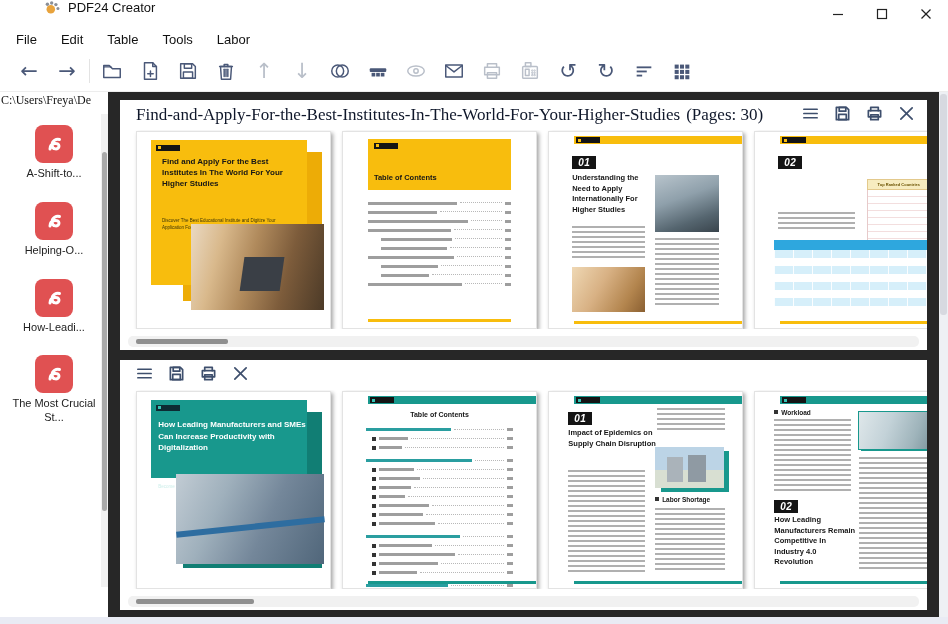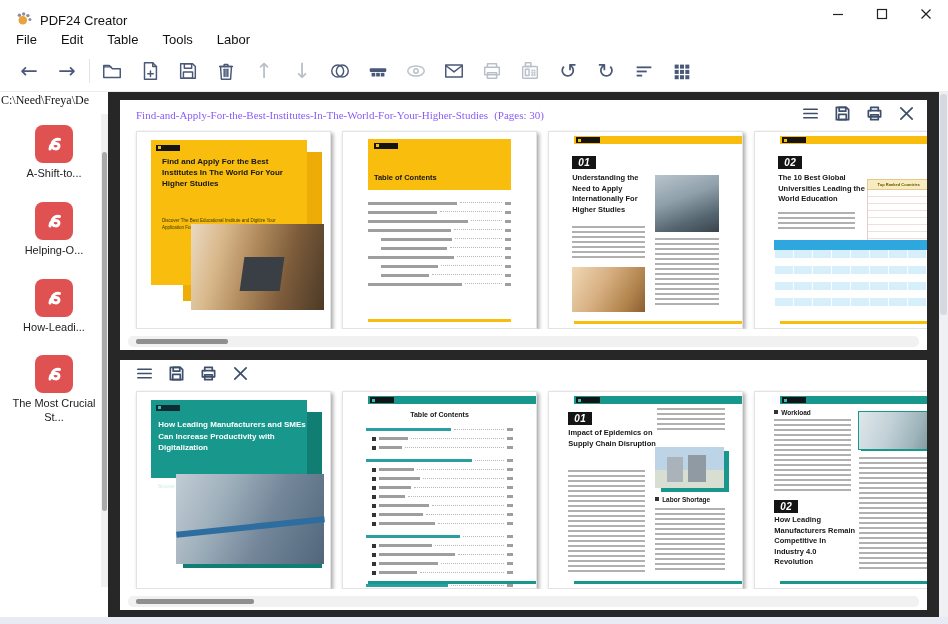--- a/index.html
+++ b/index.html
@@ -1,19 +1,19 @@
 <!DOCTYPE html>
 <html><head>
 <meta charset="utf-8">
 <style>
   html,body{margin:0;padding:0;background:#f5f5f7;}
   .window{position:relative;width:948px;height:624px;background:#fff;overflow:hidden;
     font-family:"Liberation Sans",sans-serif;outline:1px solid #c8c8c8;}
   
-  .titlebar{height:28px;display:flex;align-items:flex-end;padding-left:16px;}
+  .titlebar{height:28px;display:flex;align-items:flex-start;padding-left:23px;margin-left:21px;}
   .app-icon{width:17px;height:17px;margin-right:7px;}
   .app-title{font-size:13px;color:#111;}
   .win-controls{margin-left:auto;display:flex;align-items:center;height:100%;}
   .win-btn{width:44px;height:100%;display:flex;align-items:center;justify-content:center;color:#222;cursor:default;}
   .win-btn svg{width:12px;height:12px;stroke:#222;stroke-width:1.2;fill:none;}
   
   .menubar{height:23px;display:flex;align-items:center;gap:0;padding-left:4px;}
   .menu-item{font-size:13px;color:#111;padding:2px 12px;}
   
   .toolbar{height:40px;display:flex;align-items:center;gap:0;padding-left:10px;border-bottom:1px solid #ededed;}
@@ -34,21 +34,21 @@
   
   .main{position:absolute;left:108px;top:92px;right:0;bottom:7px;background:#272727;}
   .vscroll{position:absolute;right:0;top:0;bottom:0;width:9px;background:#eef0f4;}
   .vscroll .thumb{position:absolute;top:2px;height:42%;left:1px;right:1px;background:#d7d9e0;border-radius:3px;}
   .bottom-strip{position:absolute;left:0;bottom:0;height:7px;width:948px;background:#e9ebf4;}
   
   .panel{position:absolute;left:12px;right:21px;background:#fff;}
   .panel.p1{top:8px;height:250px;}
   .panel.p2{top:268px;height:250px;}
   .panel-header{height:30px;display:flex;align-items:center;padding:0 12px 0 16px;}
-  .panel-title{font-family:"Liberation Serif",serif;font-size:11px;color:#8b5cf6;white-space:nowrap;overflow:hidden;flex:1;}
+  .panel-title{font-family:"Liberation Serif",serif;font-size:17px;color:#0f172a;white-space:nowrap;overflow:hidden;flex:1;}
   .panel-title .pages{margin-left:6px;}
   .phicons{display:flex;gap:15px;color:#3e4f6d;align-items:center;}
   .phicon svg{width:17px;height:17px;fill:none;stroke:currentColor;stroke-width:1.8;stroke-linecap:round;stroke-linejoin:round;}
   .thumbs{display:flex;gap:11px;padding:1px 0 0 16px;height:198px;overflow:hidden;}
   .page{width:193px;height:196px;flex-shrink:0;background:#fff;border:1px solid #e3e3e3;
         box-shadow:2px 2px 4px rgba(0,0,0,.35);position:relative;overflow:hidden;}
   .hscroll{margin:7px 8px 0 8px;height:11px;background:#f1f1f1;border-radius:5px;position:relative;}
   .hscroll .thumb{position:absolute;top:3px;height:5px;background:#8f8f8f;border-radius:2px;}
   .hs1{left:8px;width:92px;}
   .hs2{left:8px;width:118px;}
@@ -251,21 +251,21 @@
           <rect x="9.8" y="10.8" width="4.4" height="4.4"></rect>
           <rect x="15.6" y="10.8" width="4.4" height="4.4"></rect>
         <rect x="4" y="16.6" width="4.4" height="4.4"></rect>
           <rect x="9.8" y="16.6" width="4.4" height="4.4"></rect>
           <rect x="15.6" y="16.6" width="4.4" height="4.4"></rect>
       </svg>
     </div>
   </div>
 
   <div class="sidebar">
-    <div class="side-path">C:\Need\Freya\De</div>
+    <div class="side-path">C:\Users\Freya\De</div>
     <div style="padding-top:14px;">
       <div class="file-item">
         <div class="pdf-icon">
             <svg viewBox="0 0 24 24">
               <path d="M8 17 C8 10.5, 17 10, 17 14 C17 18, 10 18, 10 13 C10 8.5, 14.5 6.5, 17.5 7.5"></path>
             </svg>
           </div>
         <div class="file-label">A-Shift-to...</div>
       </div>
       <div class="file-item">
@@ -419,21 +419,20 @@
           <div class="photo-sepia" style="position:absolute;left:12%;width:38%;top:69%;height:23%;"></div>
           <div class="y" style="position:absolute;left:13%;right:0;bottom:1.8%;height:1.6%;"></div>
         </div>
 
         <div class="page">
           <div class="y" style="position:absolute;left:13%;right:0;top:1.8%;height:4.5%;"></div>
           <div class="chip" style="left:14%;top:2.6%;">
               <i></i>
             </div>
           <div class="badge" style="left:12%;top:12%;">02</div>
-          <div class="h-title" style="position:absolute;left:12%;top:21%;width:48%;font-size:7.5px;">The 10 Best Global Universities Leading the World Education</div>
           <div class="gl" style="position:absolute;left:12%;top:41%;width:40%;height:10%;"></div>
           <div style="position:absolute;right:9%;top:24%;width:33%;">
             <div class="ytable-head" style="height:9px;">Top Ranked Countries</div>
             <div class="rows-pink" style="height:60px;"></div>
           </div>
           <div style="position:absolute;left:10%;right:7%;top:55%;height:37%;">
             <div class="btable-head" style="height:14%;"></div>
             <div class="btable-body" style="position:relative;height:86%;">
                 <div class="btable-cols"></div>
               </div>

